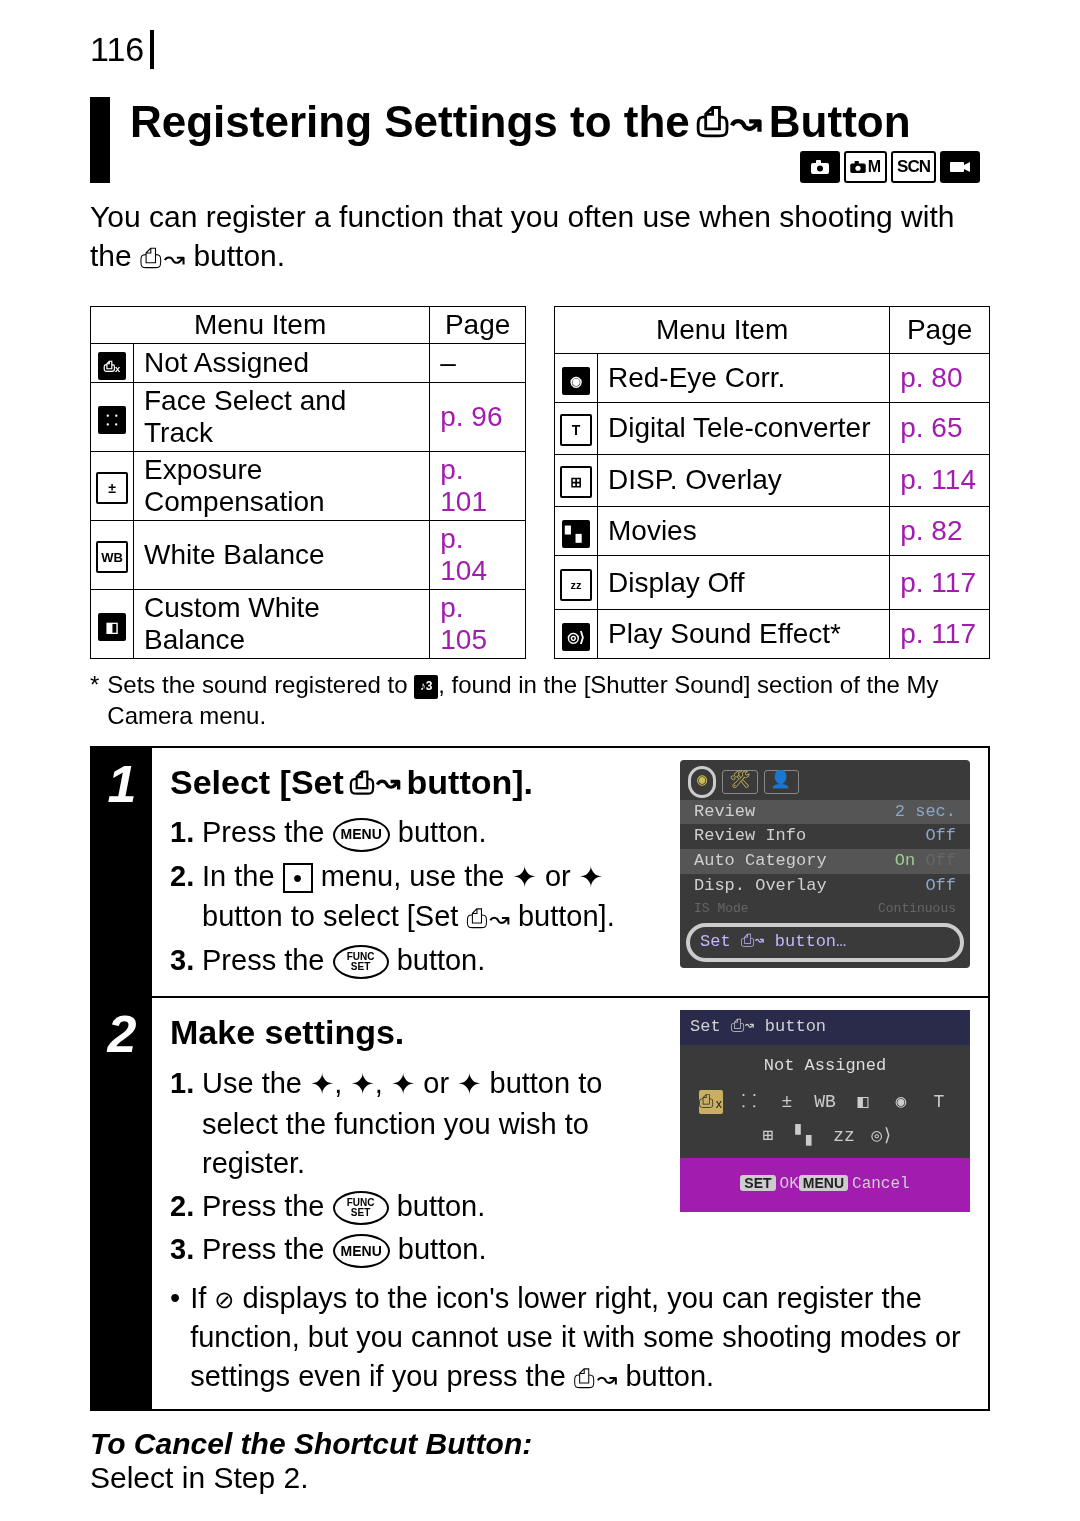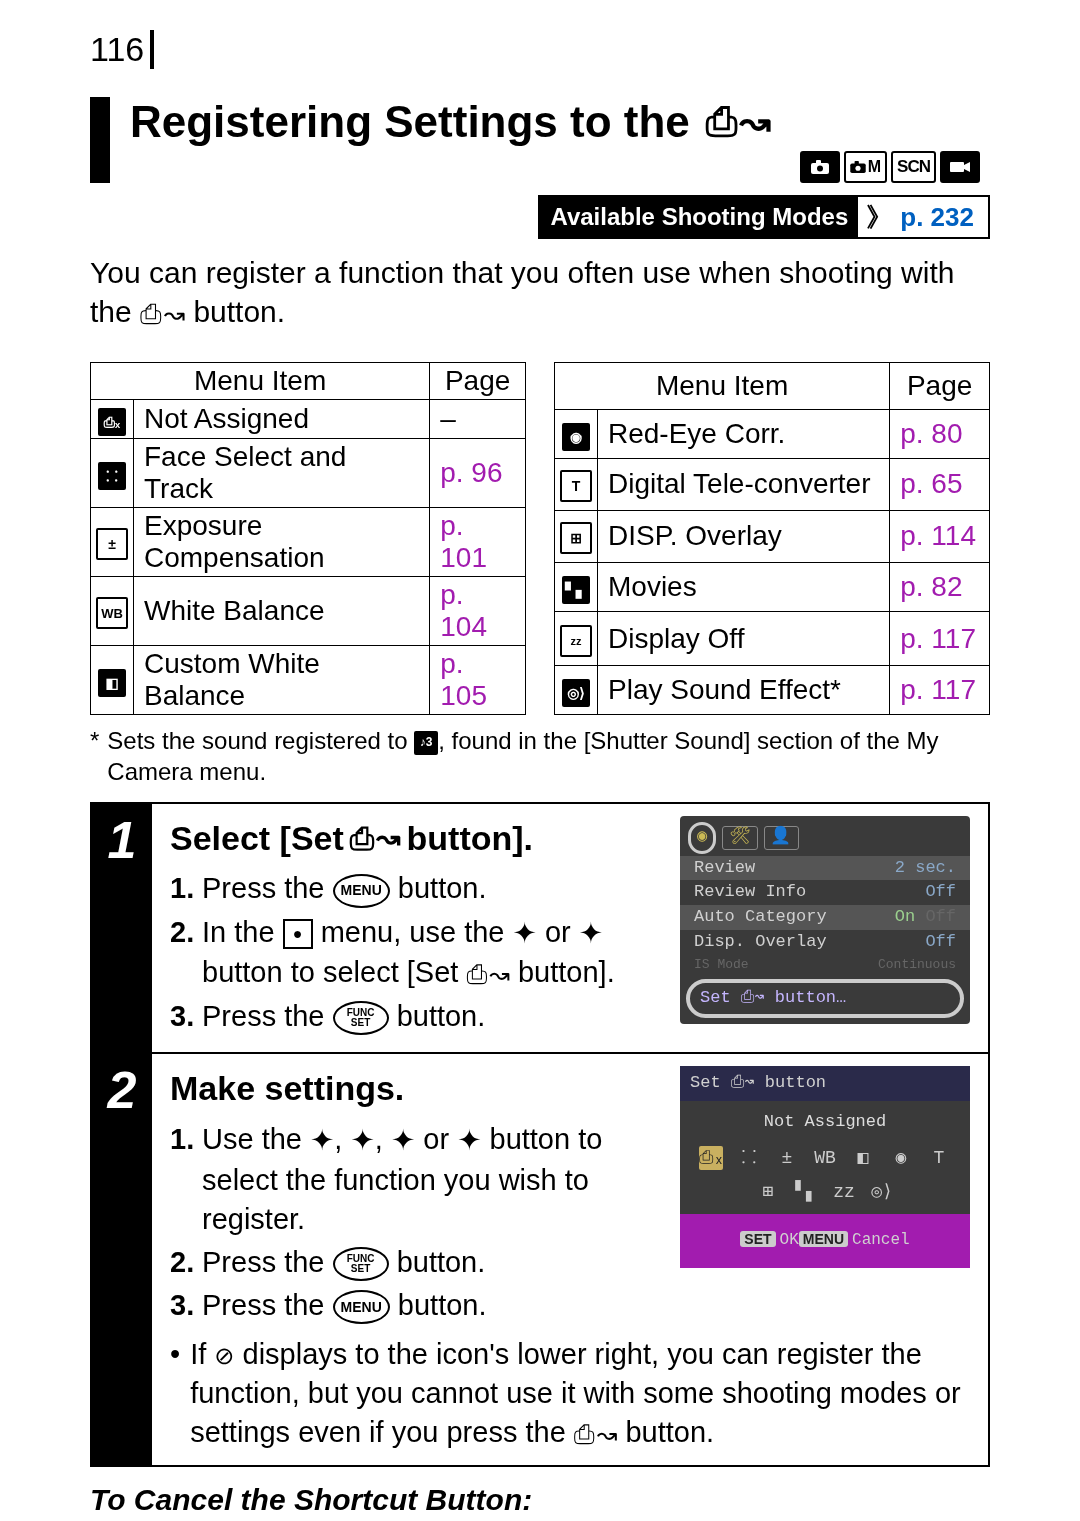--- a/index.html
+++ b/index.html
@@ -26,21 +26,21 @@
     padding-left: 20px;
     margin-bottom: 8px;
   }
   .title-block h1 {
     font-size: 44px;
     font-weight: 900;
     margin: 0;
     display: flex;
     align-items: center;
     flex-wrap: wrap;
-    gap: 16px;
+    gap: 7px;
     font-family: Arial Black, Arial, sans-serif;
   }
   .mode-row {
     display: flex;
     justify-content: flex-end;
     gap: 4px;
     margin-top: 4px;
     padding-right: 10px;
   }
   .mode-badge {
@@ -382,20 +382,21 @@
 
   <div class="page-num">116</div>
 
   <div class="title-block">
     <h1>
       <span>Registering Settings to the</span>
       <span class="shortcut-glyph inline-icon">
         <span class="print">⎙</span>
           <span class="share">↝</span>
       </span>
+      <span>Button</span>
     </h1>
     <div class="mode-row">
       <span class="mode-badge inv">
         <svg width="18" height="14" viewBox="0 0 18 14">
             <rect x="0" y="3" width="18" height="11" rx="2" fill="#fff"></rect>
             <rect x="5" y="0" width="5" height="4" rx="1" fill="#fff"></rect>
             <circle cx="9" cy="8.5" r="3" fill="#000"></circle>
           </svg>
       </span>
       <span class="mode-badge" style="gap:2px;">
@@ -409,27 +410,20 @@
       <span class="mode-badge" style="font-size:17px; letter-spacing:-1px;">SCN</span>
       <span class="mode-badge inv">
         <svg width="20" height="14" viewBox="0 0 20 14">
             <rect x="0" y="2" width="14" height="10" rx="1" fill="#fff"></rect>
             <path d="M14 5 L20 2 L20 12 L14 9 Z" fill="#fff"></path>
           </svg>
       </span>
     </div>
   </div>
 
-  <div class="avail-row">
-    <div class="avail-box">
-      <span class="avail-black">Available Shooting Modes</span>
-      <span class="avail-chev">》</span>
-      <span class="avail-link">p. 232</span>
-    </div>
-  </div>
 
   <p class="intro">
     <span>You can register a function that you often use when shooting with the</span>
     <span class="shortcut-glyph inline-icon">
         <span class="print">⎙</span>
         <span class="share">↝</span>
       </span>
     <span>button.</span>
   </p>
 

